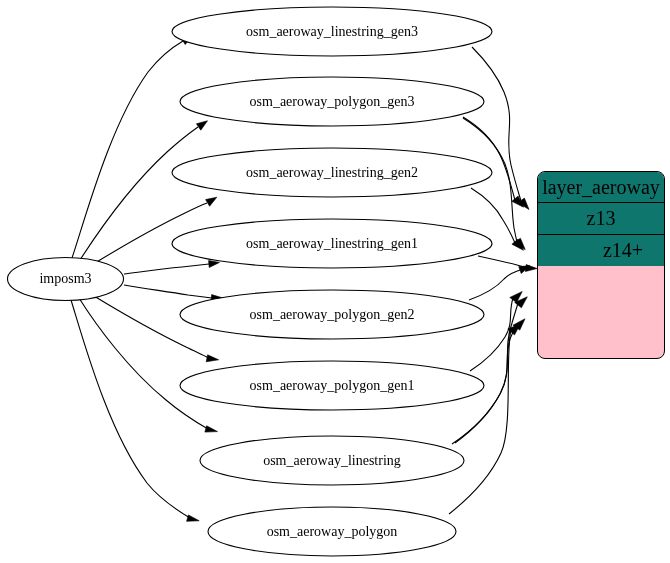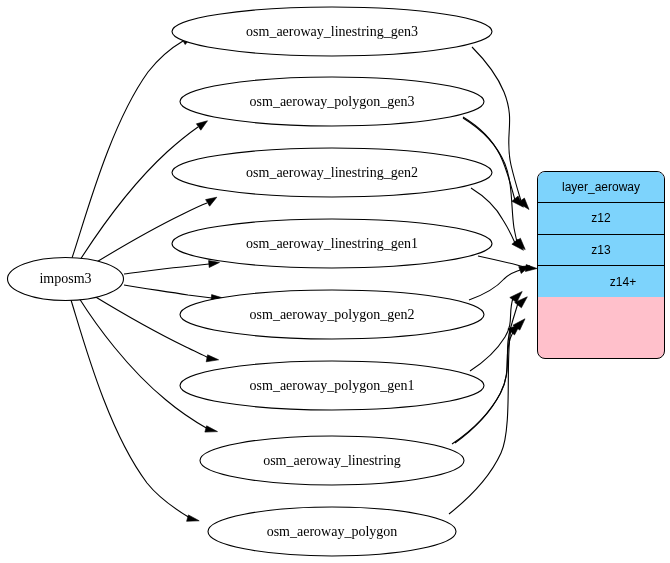--- a/index.html
+++ b/index.html
@@ -50,24 +50,24 @@
     border: 1.5px solid #000000;
     border-radius: 8px;
     overflow: hidden;
     background: #ffc0cb;
   }
   .record-row {
     box-sizing: border-box;
     display: flex;
     align-items: center;
     justify-content: center;
-    font-family: Liberation Sans, sans-serif;
-    font-size: 12px;
+    font-family: Liberation Serif, serif;
+    font-size: 20px;
     color: #000000;
-    background: #7dd3fc;
+    background: #0f766e;
     border-bottom: 1.5px solid #000000;
   }
   .record-row:last-child {
     border-bottom: none;
   }
 </style>
 </head>
 <body>
 
 <div id="canvas">
@@ -176,18 +176,17 @@
 
     <g>
       <ellipse class="node-ellipse" cx="332" cy="531.5" rx="124" ry="24.5"></ellipse>
       <text class="node-label" x="332" y="532.5">osm_aeroway_polygon</text>
     </g>
 
   </svg>
 
   <div class="record-node" id="layer-aeroway" style="left:537px; top:171px; width:128px; height:188px;">
     <div class="record-row" style="height:31.3px;">layer_aeroway</div>
-    <div class="record-row" style="height:31.3px;">z12</div>
     <div class="record-row" style="height:31.3px;">z13</div>
     <div class="record-row" style="height:31.3px;padding-left:44px;">z14+</div>
   </div>
 
 </div>
 
 </body></html>

